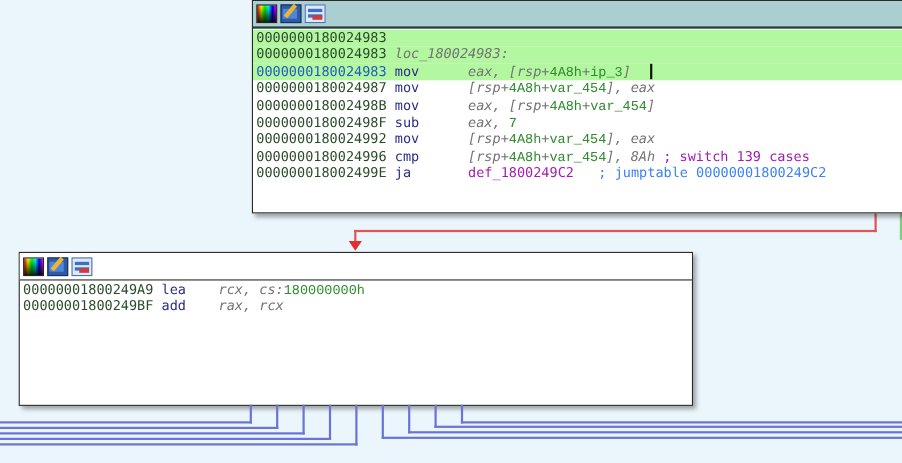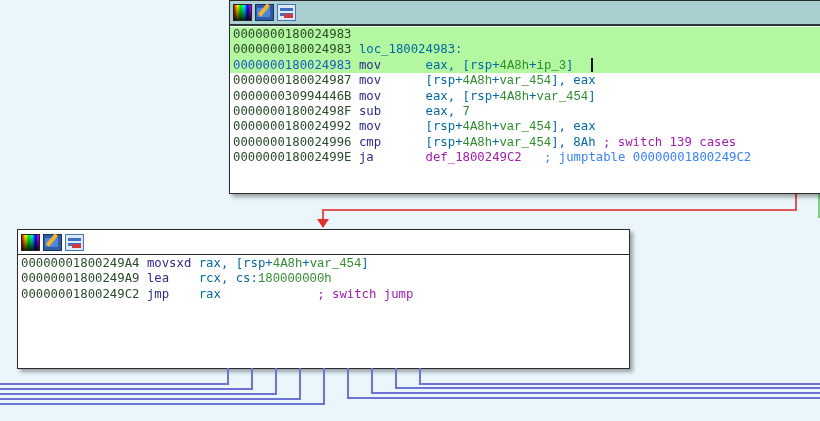--- a/index.html
+++ b/index.html
@@ -30,21 +30,21 @@
   .icon-edit::before{content:"";position:absolute;left:1px;top:3px;width:13px;height:9px;background:#4f87d8;}
   .icon-edit::after{content:"";position:absolute;left:6px;top:-2px;width:4px;height:14px;background:#f0b430;transform:rotate(40deg);}
   .icon-graph { background:#dde9f7; border:1px solid #4a73b5; }
   .icon-graph::before{content:"";position:absolute;left:2px;top:3px;width:13px;height:3px;background:#3e6fc4;box-shadow:0 5px 0 #3e6fc4;}
   .icon-graph::after{content:"";position:absolute;left:6px;top:9px;width:9px;height:4px;background:#d23b3b;}
   .code { font-size:12.3px; line-height:15.4px; padding-top:1px; }
   .line { white-space:pre; height:15.4px; padding-left:3px; }
   .addr { color:#2b4a2b; }
   .addr-sel { color:#1f5bbf; }
   .mn { color:#2c2c86; }
-  .op { color:#0369a1; }
+  .op { color:#737373;font-style:italic; }
   .num { color:#2e8b2e;font-family:Liberation Mono, monospace; }
   .cmt { color:#a21caf; }
   .cmt-gray { color:#3b82f6; }
   .hl { background:#b3f7a0; }
   .cursor { display:inline-block; width:2px; height:14px; background:#111; vertical-align:middle; margin-left:18px; }
   .edge { position:absolute; }
   .blue { background:#6b74d4; }
   .red { background:#e05555; }
   .green { background:#7ecf7e; }
 </style>
@@ -62,38 +62,37 @@
   <div class="block-header hdr-gray">
     <span class="icon icon-palette"></span>
     <span class="icon icon-edit"></span>
     <span class="icon icon-graph"></span>
   </div>
   <div class="code" id="top-code">
       <div class="line hl"><span class="addr">0000000180024983</span></div>
       <div class="line hl"><span class="addr">0000000180024983</span> <span class="op">loc_180024983:</span></div>
       <div class="line hl"><span class="addr-sel">0000000180024983</span> <span class="mn">mov    </span>  <span class="op">eax, [rsp+</span><span class="num">4A8h</span><span class="op">+</span><span class="num">ip_3</span><span class="op">]</span><span class="cursor"></span></div>
       <div class="line"><span class="addr">0000000180024987</span> <span class="mn">mov    </span>  <span class="op">[rsp+</span><span class="num">4A8h</span><span class="op">+</span><span class="num">var_454</span><span class="op">], eax</span></div>
-      <div class="line"><span class="addr">000000030994446B</span> <span class="mn">mov    </span>  <span class="op">eax, [rsp+</span><span class="num">4A8h</span><span class="op">+</span><span class="num">var_454</span><span class="op">]</span></div>
+      <div class="line"><span class="addr">000000018002498B</span> <span class="mn">mov    </span>  <span class="op">eax, [rsp+</span><span class="num">4A8h</span><span class="op">+</span><span class="num">var_454</span><span class="op">]</span></div>
       <div class="line"><span class="addr">000000018002498F</span> <span class="mn">sub    </span>  <span class="op">eax, </span><span class="num">7</span></div>
       <div class="line"><span class="addr">0000000180024992</span> <span class="mn">mov    </span>  <span class="op">[rsp+</span><span class="num">4A8h</span><span class="op">+</span><span class="num">var_454</span><span class="op">], eax</span></div>
       <div class="line"><span class="addr">0000000180024996</span> <span class="mn">cmp    </span>  <span class="op">[rsp+</span><span class="num">4A8h</span><span class="op">+</span><span class="num">var_454</span><span class="op">], </span><span class="op">8Ah</span><span class="cmt"> ; switch 139 cases</span></div>
       <div class="line"><span class="addr">000000018002499E</span> <span class="mn">ja     </span>  <span class="cmt">def_1800249C2</span><span class="cmt-gray">   ; jumptable 00000001800249C2</span></div>
     </div>
 </div>
 
 <div class="block" id="bottom-block" style="left:17px; top:229px; width:611px; height:138px;">
   <div class="block-header hdr-white">
     <span class="icon icon-palette"></span>
     <span class="icon icon-edit"></span>
     <span class="icon icon-graph"></span>
   </div>
   <div class="code" id="bottom-code">
-      <div class="line"><span class="addr">00000001800249A4</span> <span class="mn">movsxd </span><span class="op">rax, [rsp+</span><span class="num">4A8h</span><span class="op">+</span><span class="num">var_454</span><span class="op">]</span></div>
       <div class="line"><span class="addr">00000001800249A9</span> <span class="mn">lea    </span><span class="op">rcx, cs:</span><span class="num">180000000h</span></div>
-      <div class="line"><span class="addr">00000001800249C2</span> <span class="mn">jmp    </span><span class="op">rax</span><span class="cmt">             ; switch jump</span></div>
+      <div class="line"><span class="addr">00000001800249BF</span> <span class="mn">add    </span><span class="op">rax, rcx</span></div>
     </div>
 </div>
 
 <div id="blue-edges">
     <div class="edge blue" style="left: 227px; top: 368px; width: 2px; height: 17px;"></div>
     <div class="edge blue" style="left: 0px; top: 383px; width: 229px; height: 2px;"></div>
     <div class="edge blue" style="left: 251px; top: 368px; width: 2px; height: 22px;"></div>
     <div class="edge blue" style="left: 0px; top: 388px; width: 253px; height: 2px;"></div>
     <div class="edge blue" style="left: 275px; top: 368px; width: 2px; height: 27px;"></div>
     <div class="edge blue" style="left: 0px; top: 393px; width: 277px; height: 2px;"></div>

